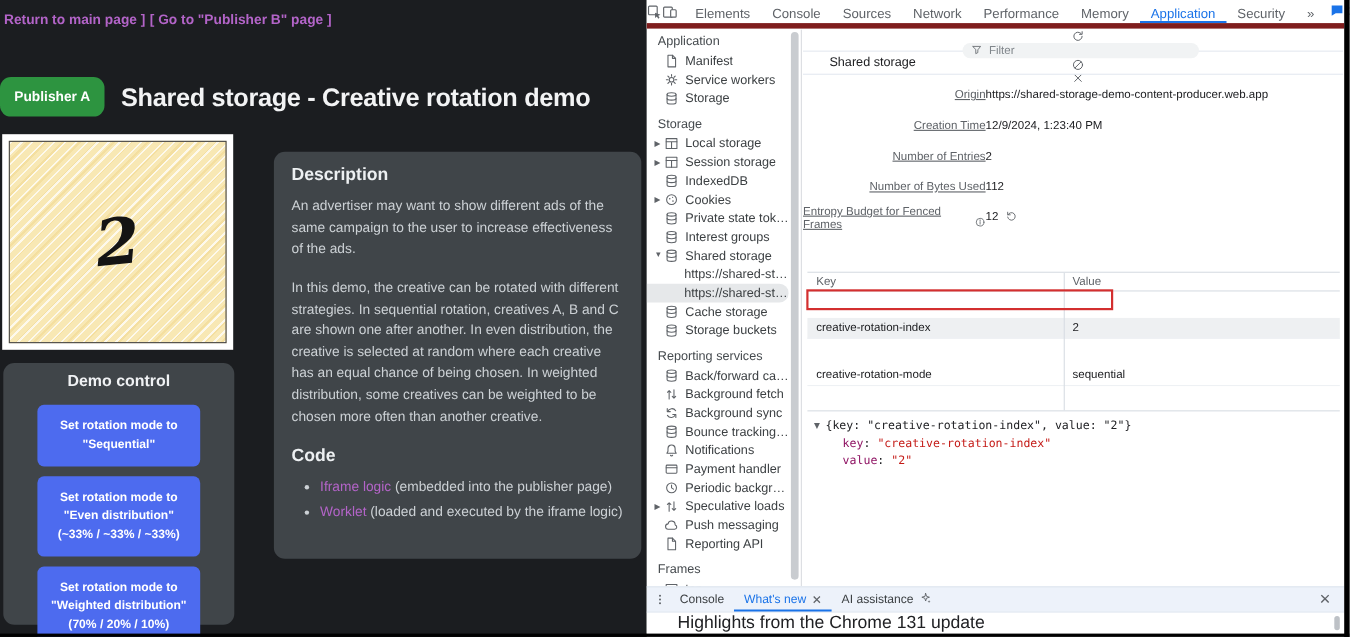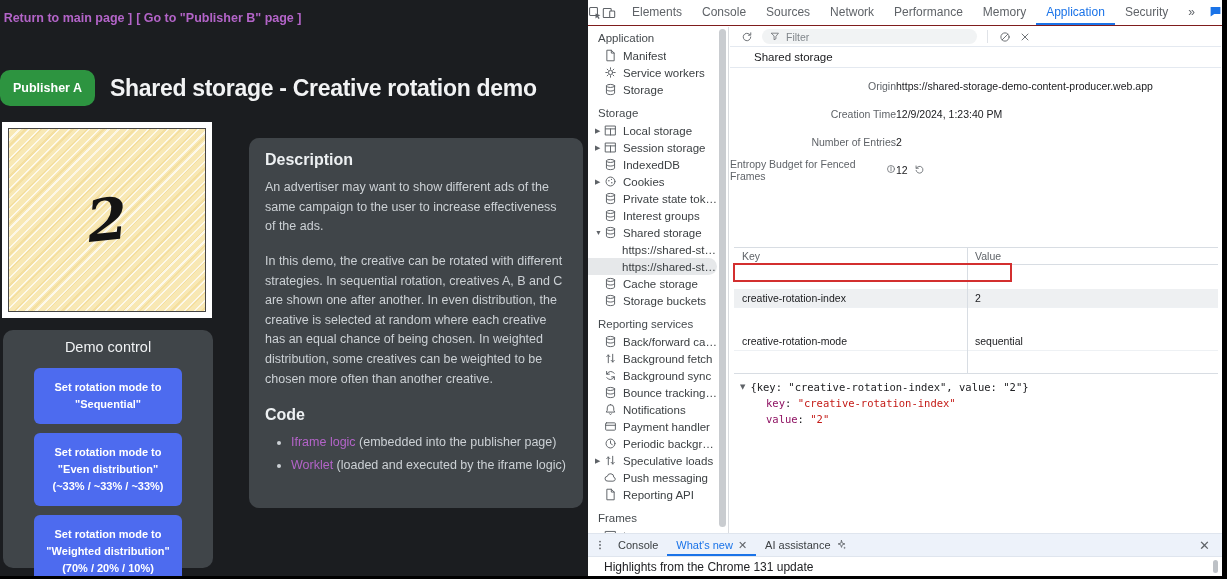--- a/index.html
+++ b/index.html
@@ -13,35 +13,35 @@
   .badge{background:var(--green);color:#fff;font-weight:700;font-size:12.5px;padding:11px 13px;border-radius:10px;}
   .page-title{margin:0;color:#f2f3f4;font-weight:700;font-size:23px;letter-spacing:-.3px;}
   .creative-frame{position:absolute;left:2px;top:122px;width:198px;height:184px;background:#fff;padding:6px;}
   .creative{width:100%;height:100%;box-sizing:border-box;border:1.5px solid #454545;display:flex;align-items:center;justify-content:center;
     background:
       repeating-linear-gradient(135deg,rgba(255,255,255,.75) 0 1.5px,rgba(255,255,255,0) 1.5px 7px),
       repeating-linear-gradient(135deg,rgba(240,214,140,.5) 0 2px,rgba(240,214,140,0) 2px 11px),
       #f8e8b4;}
   .creative-number{font-family:"DejaVu Serif",serif;font-style:italic;font-weight:700;font-size:58px;color:#141414;transform:rotate(-6deg);line-height:1;}
   .demo-panel{position:absolute;left:3px;top:330px;width:210px;height:238px;background:#404549;border-radius:10px;text-align:center;box-sizing:border-box;padding-top:9px;}
-  .demo-heading{margin:0 0 13px;font-size:14.5px;font-weight:400;color:#f0f2f4;}
+  .demo-heading{margin:0 0 13px;font-size:14.5px;font-weight:700;color:#f0f2f4;}
   .demo-buttons{display:flex;flex-direction:column;align-items:center;gap:9px;}
   .demo-btn{width:148px;border:none;border-radius:6px;background:var(--blue);color:#fff;font-family:inherit;
             font-weight:700;font-size:11px;line-height:1.55;padding:11px 2px;cursor:pointer;}
   .desc-panel{position:absolute;left:228px;top:138px;width:334px;height:370px;background:#404549;border-radius:10px;
               box-sizing:border-box;padding:13px 16px;color:#ccd1d5;margin-left:21px;}
   .panel-heading{margin:0 0 9px;font-size:16px;font-weight:700;color:#edf0f2;}
   .panel-heading.code{margin-top:17px;}
   .desc-p{margin:0 0 15px;font-size:12.5px;line-height:1.57;}
   .code-list{margin:2px 0 0 26px;padding:0;font-size:12.5px;line-height:1.5;}
   .code-item{margin-bottom:4px;}
   .code-link{color:var(--purple);text-decoration:none;}
   
   .devtools{position:absolute;left:588px;top:0;width:634px;height:579px;background:#fff;color:#3c4043;font-size:11.5px;}
-  .dt-tabbar{position:absolute;left:0;top:0;width:100%;height:26px;box-sizing:border-box;border-bottom:1px solid #7f1d1d;
+  .dt-tabbar{position:absolute;left:0;top:0;width:100%;height:26px;box-sizing:border-box;border-bottom:5px solid #7f1d1d;
              display:flex;align-items:center;background:#fff;}
   .dt-iconbtn{width:24px;height:25px;display:flex;align-items:center;justify-content:center;cursor:pointer;}
   .dt-iconbtn svg{width:14px;height:14px;}
   .dt-tabdivider{width:1px;height:15px;background:#dadce0;margin:0 3px;}
   .dt-tabs{display:flex;height:100%;}
   .dt-tab{padding:0 10px;line-height:25px;color:#5f6368;font-size:12px;cursor:pointer;white-space:nowrap;}
   .dt-tab.active{color:var(--dt-accent);box-shadow:inset 0 -2px 0 var(--dt-accent);}
   .dt-right{margin-left:auto;display:flex;align-items:center;gap:2px;padding-right:8px;}
   .dt-issues{display:flex;align-items:center;gap:4px;padding:0 4px;cursor:pointer;}
   .dt-issues svg{width:13px;height:13px;}
@@ -55,34 +55,34 @@
   .sb-row.selected{background:#e6e8ea;border-radius:0 14px 14px 0;}
   .sb-arrow{width:9px;font-size:7px;color:#5f6368;flex:0 0 9px;}
   .sb-icon{width:13px;height:13px;margin-right:6px;flex:0 0 13px;display:flex;align-items:center;}
   .sb-icon svg{width:13px;height:13px;}
   .sb-label{overflow:hidden;text-overflow:ellipsis;}
   .dt-scroll{position:absolute;left:129px;top:27px;width:12px;height:506px;border-right:1px solid #dadce0;box-sizing:border-box;}
   .dt-scroll-thumb{position:absolute;left:2px;top:2px;width:7px;height:498px;background:#c9ccd0;border-radius:4px;cursor:grab;}
   
   .dt-main{position:absolute;left:142px;top:27px;width:491px;height:506px;font-size:10.5px;}
   .dt-toolbar{position:absolute;left:0;top:0;width:100%;height:20px;box-sizing:border-box;border-bottom:1px solid #e4e9f0;
-              display:flex;align-items:center;padding-left:8px;}
+              display:flex;align-items:center;padding-left:8px;flex-direction:column;}
   .dt-toolbar svg{width:12px;height:12px;}
   .dt-refresh{width:18px;display:flex;justify-content:center;cursor:pointer;}
   .dt-filter{margin-left:6px;width:215px;height:15px;background:#f1f3f4;border-radius:8px;display:flex;align-items:center;gap:4px;padding:0 8px;box-sizing:border-box;}
   .dt-filter svg{width:10px;height:10px;}
   .dt-filter-input{border:none;background:transparent;outline:none;font-size:10.5px;color:#3c4043;width:160px;font-family:inherit;}
   .dt-filter-input::placeholder{color:#80868b;}
   .dt-tool-sep{width:1px;height:13px;background:#e0e3e8;margin:0 7px 0 10px;}
   .dt-toolbtn{width:20px;display:flex;justify-content:center;cursor:pointer;}
   .dt-heading{position:absolute;left:0;top:20px;width:100%;height:21px;box-sizing:border-box;border-bottom:1px solid #e4e9f0;
               display:flex;align-items:center;padding-left:24px;font-size:11.5px;color:#202124;}
   .dt-meta{position:absolute;left:0;top:45px;width:100%;}
   .meta-row{display:flex;align-items:center;height:28px;}
-  .meta-label-cell{width:166px;display:flex;justify-content:flex-end;align-items:center;gap:3px;color:#5f6368;flex:0 0 166px;}
+  .meta-label-cell{width:166px;display:flex;justify-content:flex-end;align-items:flex-end;gap:3px;color:#5f6368;flex:0 0 166px;text-decoration:underline;}
   .meta-label-cell svg{width:10px;height:10px;}
   .meta-value{margin-left:0;color:#202124;display:flex;align-items:flex-start;gap:6px;}
   .meta-value svg{width:11px;height:11px;cursor:pointer;}
   .dt-table{position:absolute;left:4px;top:220px;width:484px;height:125px;border-top:1px solid #d8dde3;border-bottom:1px solid #d8dde3;}
   .tbl-vline{position:absolute;left:233px;top:0;bottom:0;width:1px;background:#d8dde3;}
   .tbl-header{display:flex;height:16px;align-items:center;border-bottom:1px solid #d8dde3;color:#5f6368;}
   .tbl-hcell{padding-left:8px;box-sizing:border-box;cursor:pointer;}
   .tbl-hcell.key{width:233px;flex:0 0 233px;}
   .tbl-row{display:flex;height:18px;align-items:center;color:#202124;cursor:pointer;border-bottom:1px solid #eef1f4;margin-top:24px;}
   .tbl-row.selected{background:#eef0f2;}
@@ -100,21 +100,21 @@
   .dt-drawer{position:absolute;left:0;top:533px;width:100%;height:24px;background:#edf2fa;border-top:1px solid #dfe5ee;
              border-bottom:1px solid #dfe5ee;box-sizing:border-box;display:flex;align-items:center;}
   .drawer-kebab{width:18px;display:flex;justify-content:center;cursor:pointer;margin-left:3px;}
   .drawer-kebab svg{width:12px;height:12px;}
   .drawer-tab{display:flex;align-items:center;gap:5px;height:100%;padding:0 9px;font-size:11px;color:#3c4043;cursor:pointer;}
   .drawer-tab.active{color:var(--dt-accent);box-shadow:inset 0 -2px 0 var(--dt-accent);}
   .drawer-tab .tab-x{color:#5f6368;font-size:11px;}
   .drawer-tab svg{width:11px;height:11px;}
   .drawer-right-close{margin-left:auto;margin-right:12px;color:#5f6368;font-size:13px;cursor:pointer;}
   .dt-status{position:absolute;left:0;top:557px;width:100%;height:19px;background:#fff;display:flex;align-items:center;
-             padding-left:16px;box-sizing:border-box;font-size:12px;color:#202124;}
+             padding-left:28px;box-sizing:border-box;font-size:16px;color:#202124;}
   .status-thumb{position:absolute;right:4px;top:3px;width:5px;height:13px;background:#bdc1c6;border-radius:3px;cursor:grab;}
   
   .edge-right{position:absolute;right:0;top:0;width:5px;height:100%;background:#000;}
   .edge-bottom{position:absolute;left:0;bottom:0;width:100%;height:3px;background:#000;}
 </style>
 </head>
 <body>
 
 <div class="root" style="--purple: #b364c8; --green: #2d9440; --blue: #4d6bef; --dt-accent: #1a73e8; --red: #d32f2f;">
 
@@ -497,20 +497,28 @@
           <div class="meta-row">
             <span class="meta-label-cell">
               <span>Number of Entries</span>
             </span>
             <span class="meta-value">
               <span>2</span>
             </span>
           </div>
           <div class="meta-row">
             <span class="meta-label-cell">
+              <span>Number of Bytes Used</span>
+            </span>
+            <span class="meta-value">
+              <span>112</span>
+            </span>
+          </div>
+          <div class="meta-row">
+            <span class="meta-label-cell">
               <span>Entropy Budget for Fenced Frames</span>
               <span><svg viewBox="0 0 16 16">
                   <circle cx="8" cy="8" r="5.6" stroke="#5f6368" stroke-width="1.2" fill="none" stroke-linecap="round" stroke-linejoin="round"></circle>
                   <path d="M8 7.2v3.6" stroke="#5f6368" stroke-width="1.2" fill="none" stroke-linecap="round" stroke-linejoin="round"></path>
                   <circle cx="8" cy="5" r=".9" fill="#5f6368"></circle>
                 </svg></span>
             </span>
             <span class="meta-value">
               <span>12</span>
               <span><svg viewBox="0 0 16 16">

